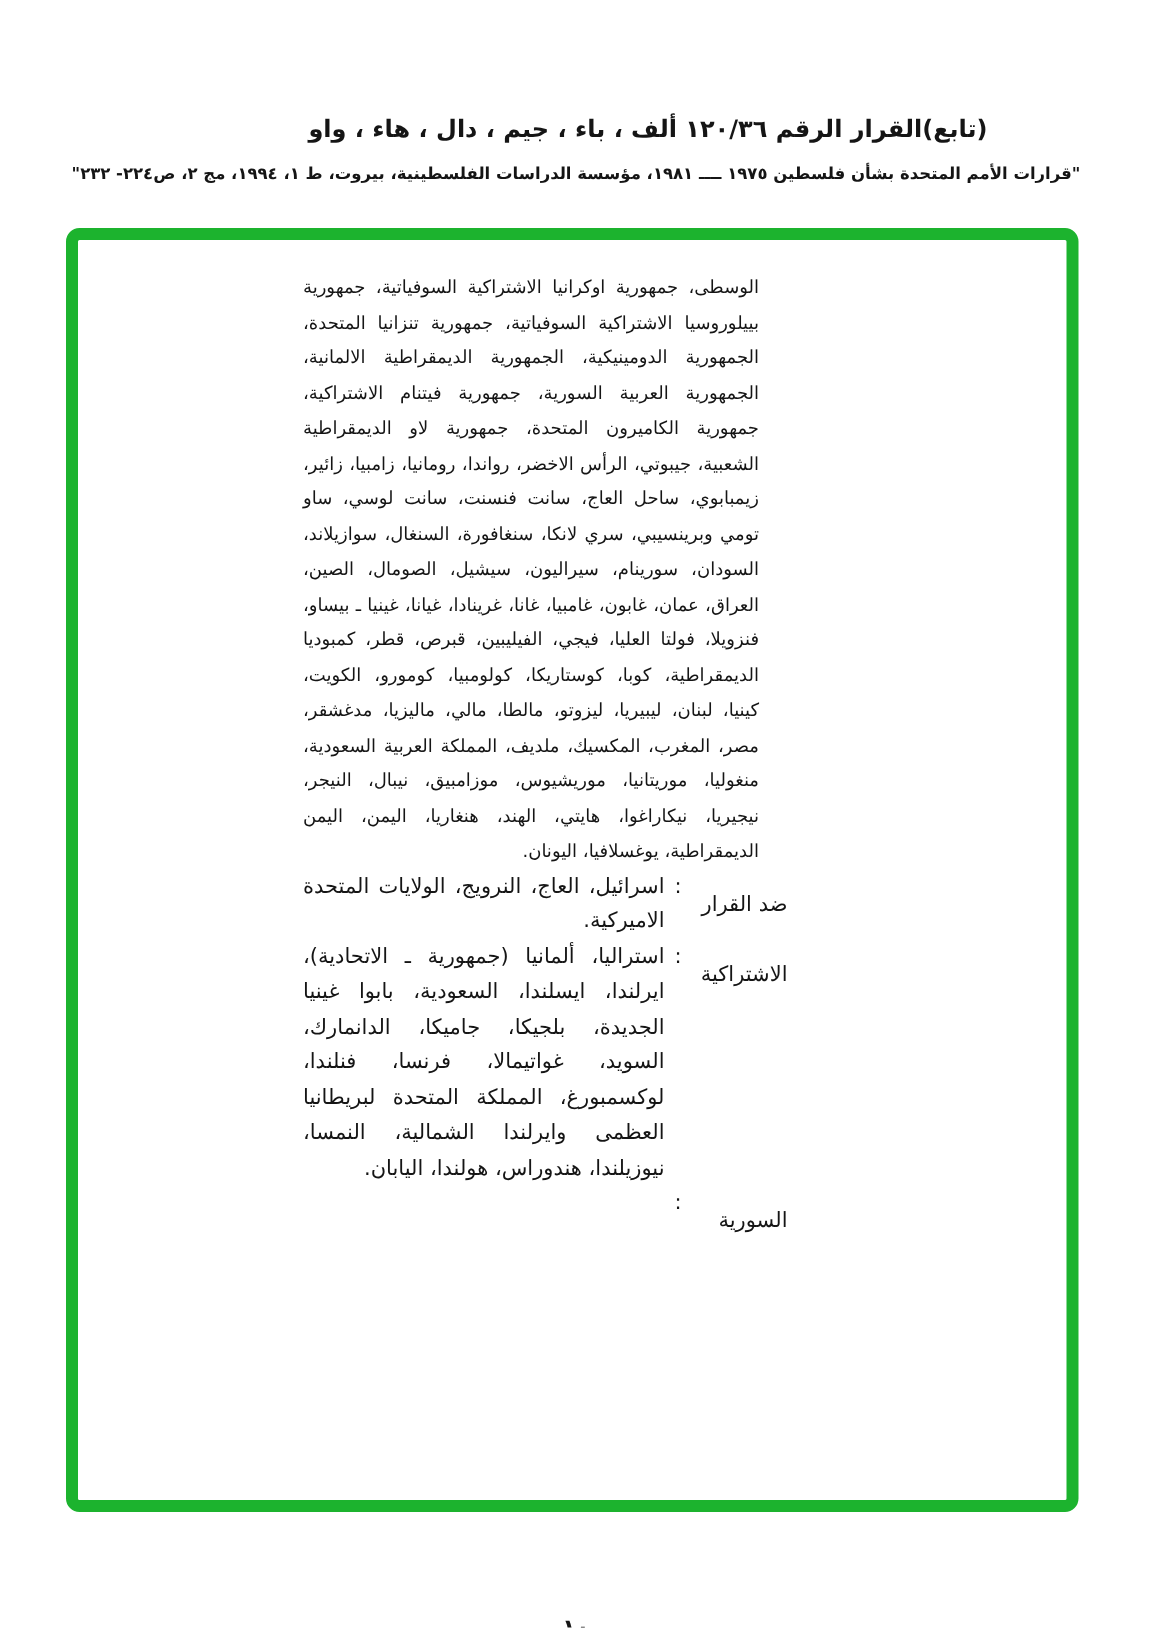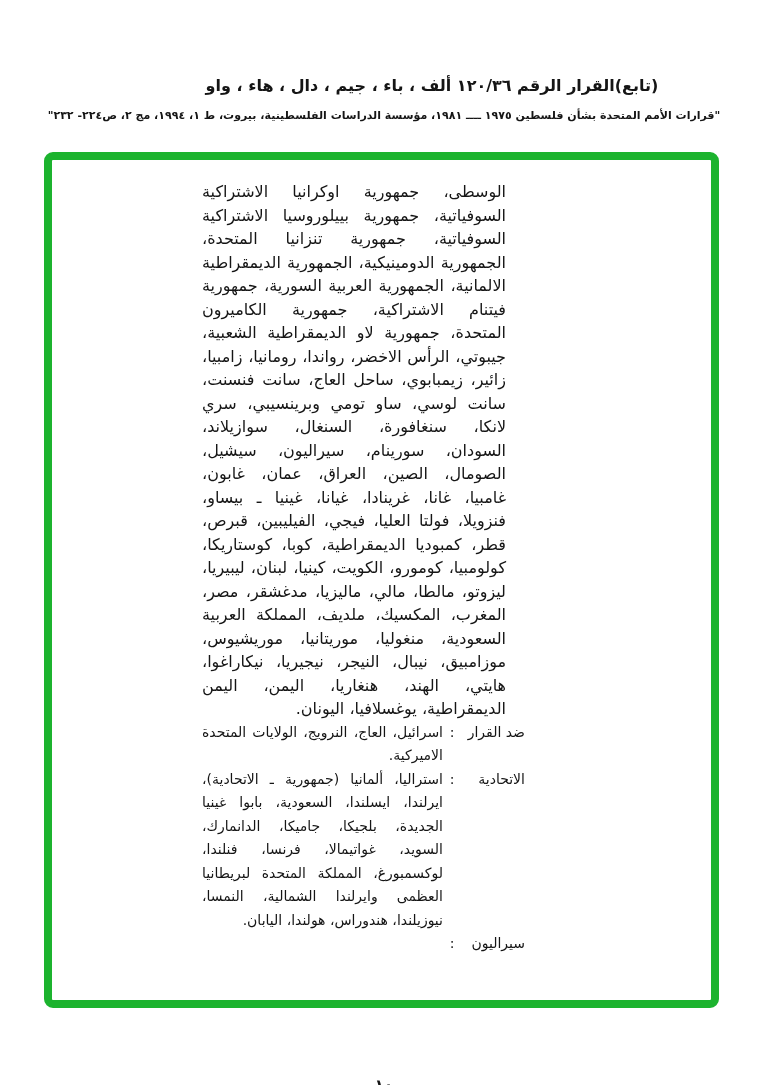--- a/index.html
+++ b/index.html
@@ -16,25 +16,25 @@
     position:absolute;top:109px;left:0;width:768px;text-align:center;
     font-size:11px;font-weight:bold;white-space:nowrap;
   }
   .frame{
     position:absolute;left:44px;top:152px;width:675px;height:856px;
     box-sizing:border-box;border:8px solid #1cb32e;border-radius:9px;
     background:#ffffff;
   }
   .block1{
     margin:20px 205px 0 150px;
-    font-size:16px;line-height:23.5px;text-align:justify;
+    font-size:12px;line-height:23.5px;text-align:justify;
   }
   .sections{margin:0 186px 0 150px;}
   .section{display:flex;gap:5px;font-size:14px;line-height:23.5px;}
-  .label{flex:0 0 64px;white-space:nowrap;}
+  .label{flex:0 0 64px;white-space:nowrap;margin-top:12px;}
   .colon{flex:0 0 8px;text-align:center;}
   .stext{flex:1 1 auto;margin:0;text-align:justify;}
   .justify-last .stext{text-align-last:justify;}
   .pageno{
     position:absolute;top:1076px;left:0;width:768px;text-align:center;
     font-size:15px;font-weight:bold;
   }
 </style>
 </head>
 <body>
@@ -47,26 +47,26 @@
 
   <div class="sections">
 
     <div class="section">
       <span class="label">ضد القرار</span>
       <span class="colon">:</span>
       <p class="stext">اسرائيل، العاج، النرويج، الولايات المتحدة الاميركية.</p>
     </div>
 
     <div class="section">
-      <span class="label">الاتحادية</span>
+      <span class="label">الاشتراكية</span>
       <span class="colon">:</span>
       <p class="stext">استراليا، ألمانيا (جمهورية ـ الاتحادية)، ايرلندا، ايسلندا، السعودية، بابوا غينيا الجديدة، بلجيكا، جاميكا، الدانمارك، السويد، غواتيمالا، فرنسا، فنلندا، لوكسمبورغ، المملكة المتحدة لبريطانيا العظمى وايرلندا الشمالية، النمسا، نيوزيلندا، هندوراس، هولندا، اليابان.</p>
     </div>
 
     <div class="section justify-last">
-      <span class="label">سيراليون</span>
+      <span class="label">السورية</span>
       <span class="colon">:</span>
     </div>
 
   </div>
 </div>
 
 <div class="pageno">١٠</div>
 
 </body></html>

